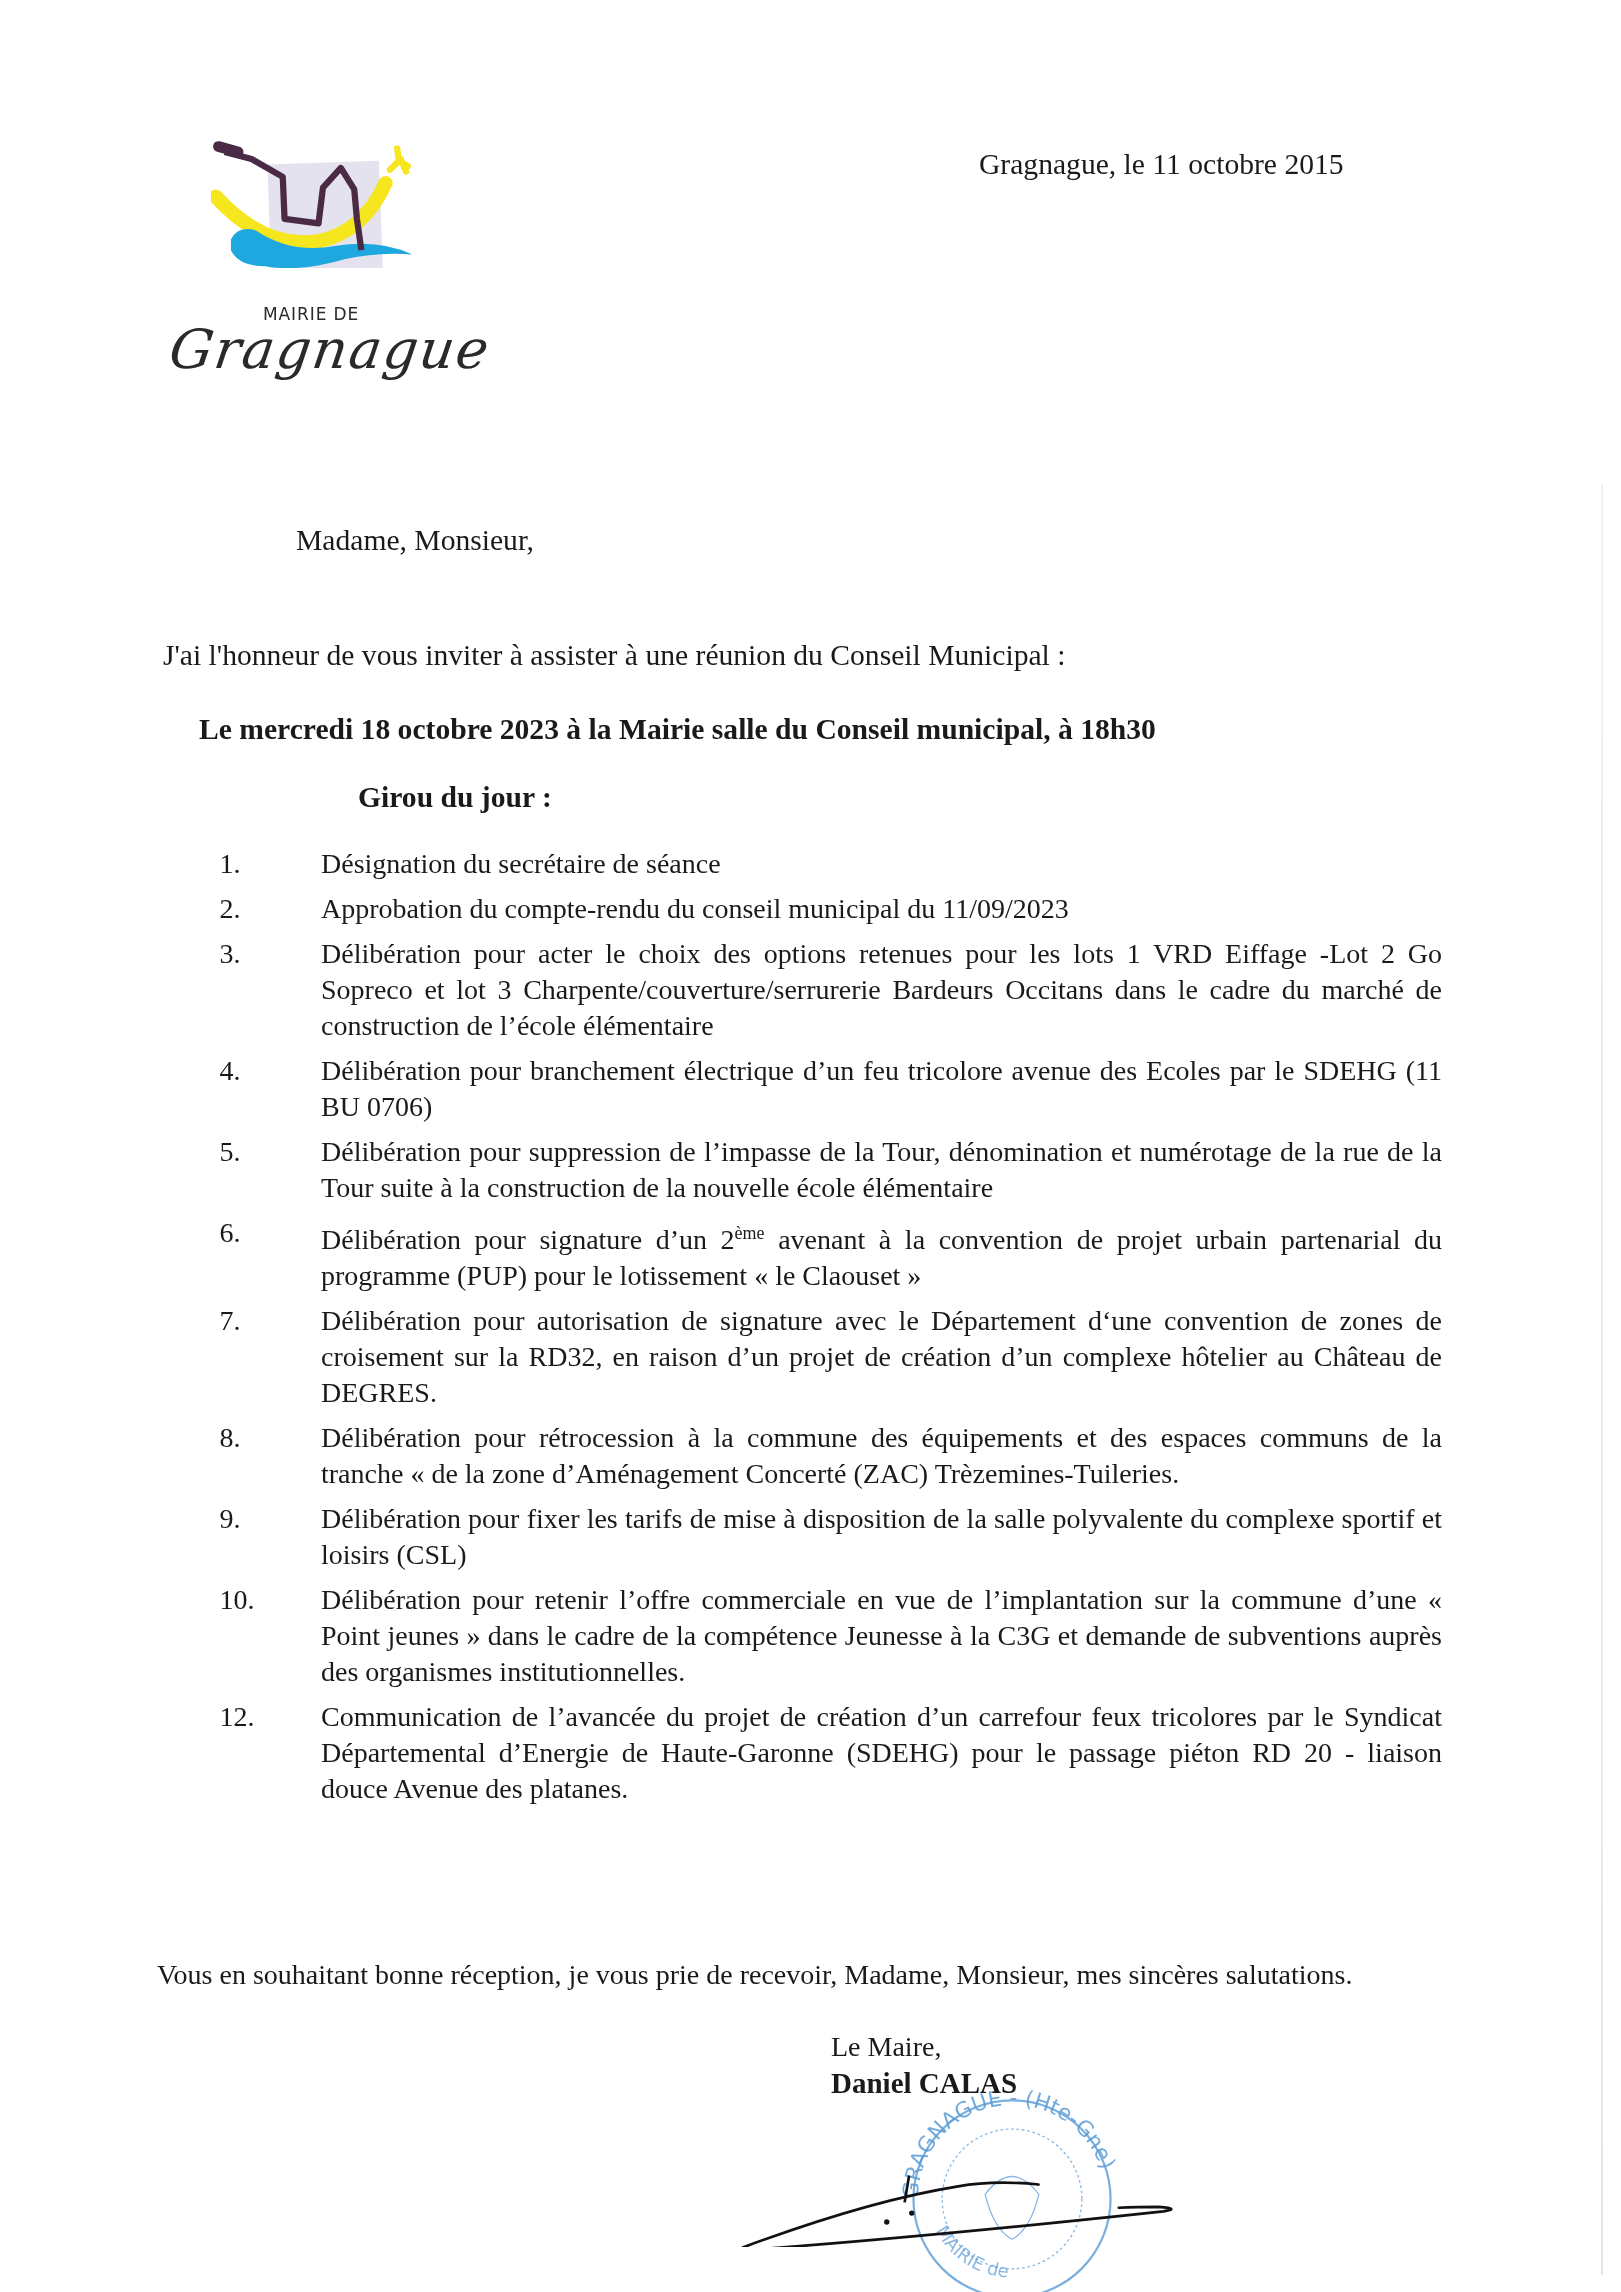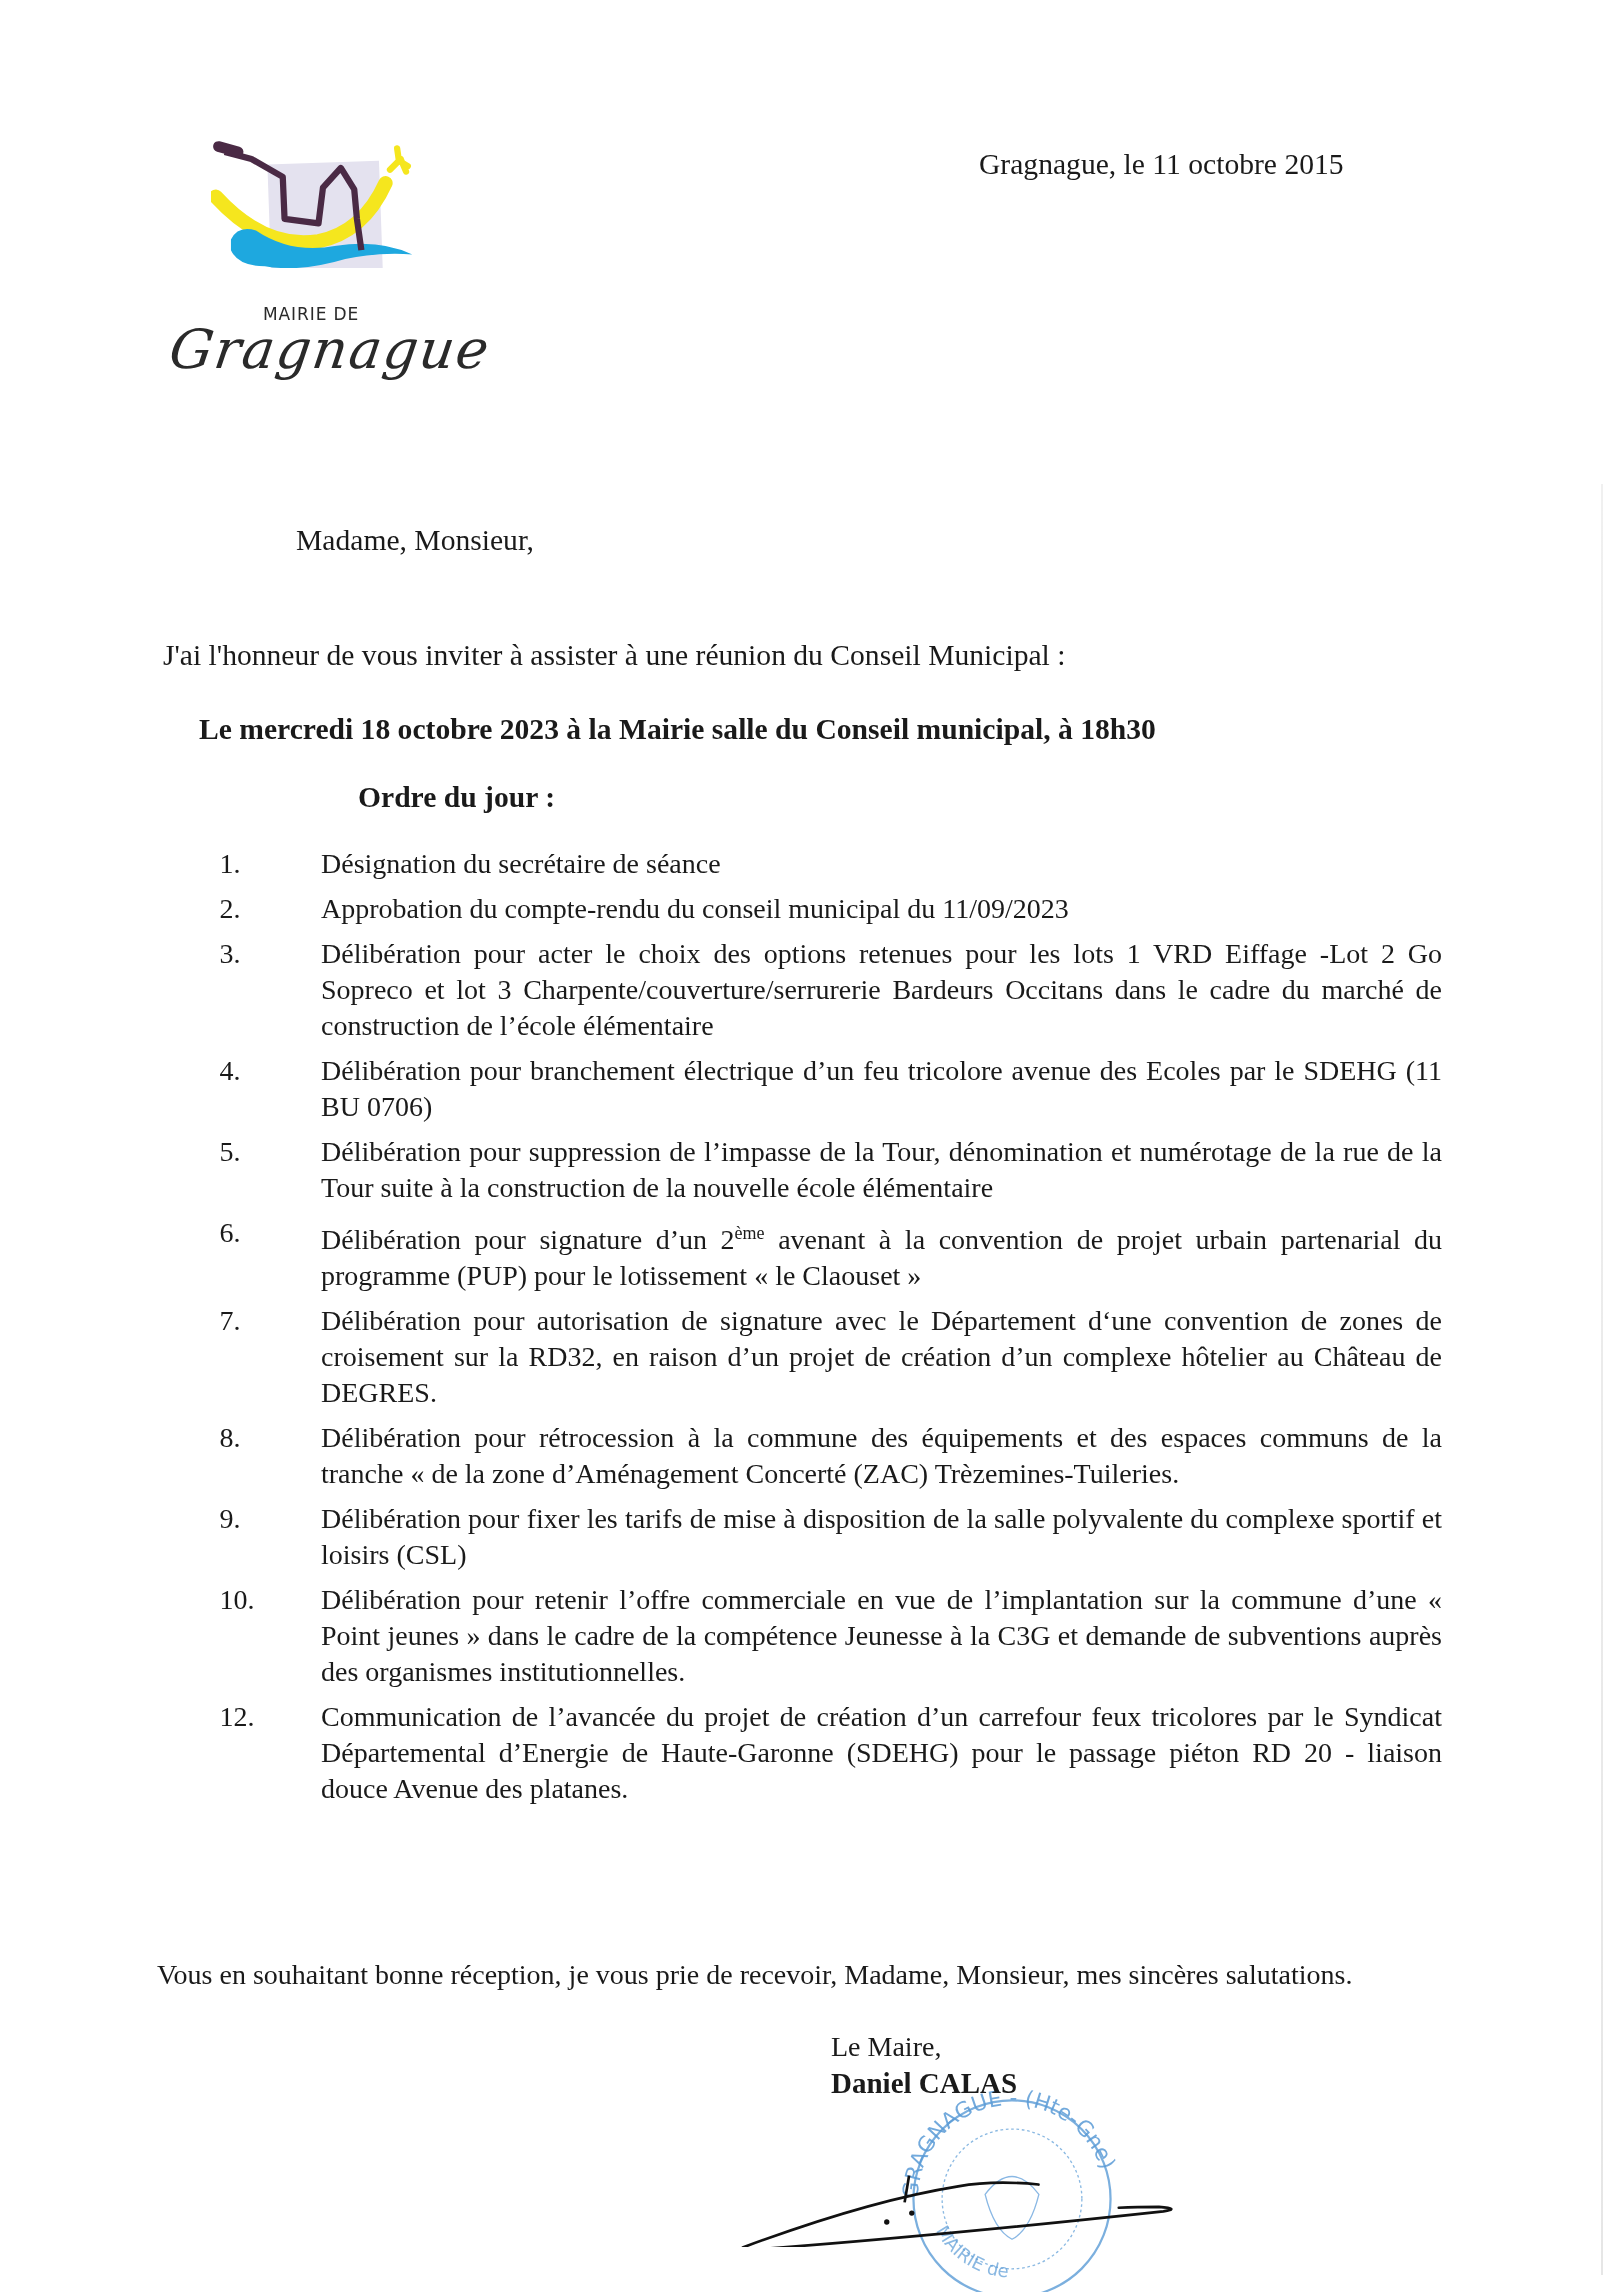--- a/index.html
+++ b/index.html
@@ -63,21 +63,21 @@
   <div class="logo-name">Gragnague</div>
 </div>
 
 <div class="place-date">Gragnague, le 11 octobre 2015</div>
 <div class="recipients">
 </div>
 
 <div class="greeting">Madame, Monsieur,</div>
 <div class="invite">J'ai l'honneur de vous inviter à assister à une réunion du Conseil Municipal :</div>
 <div class="meeting">Le mercredi 18 octobre 2023 à la Mairie salle du Conseil municipal, à 18h30</div>
-<div class="agenda-title">Ordre du jour :</div>
+<div class="agenda-title">Girou du jour :</div>
 
 <div class="agenda">
   <div class="agenda-item">
     <span class="agenda-num">1.</span>
     <span class="agenda-text">Désignation du secrétaire de séance</span>
   </div>
   <div class="agenda-item">
     <span class="agenda-num">2.</span>
     <span class="agenda-text">Approbation du compte-rendu du conseil municipal du 11/09/2023</span>
   </div>

